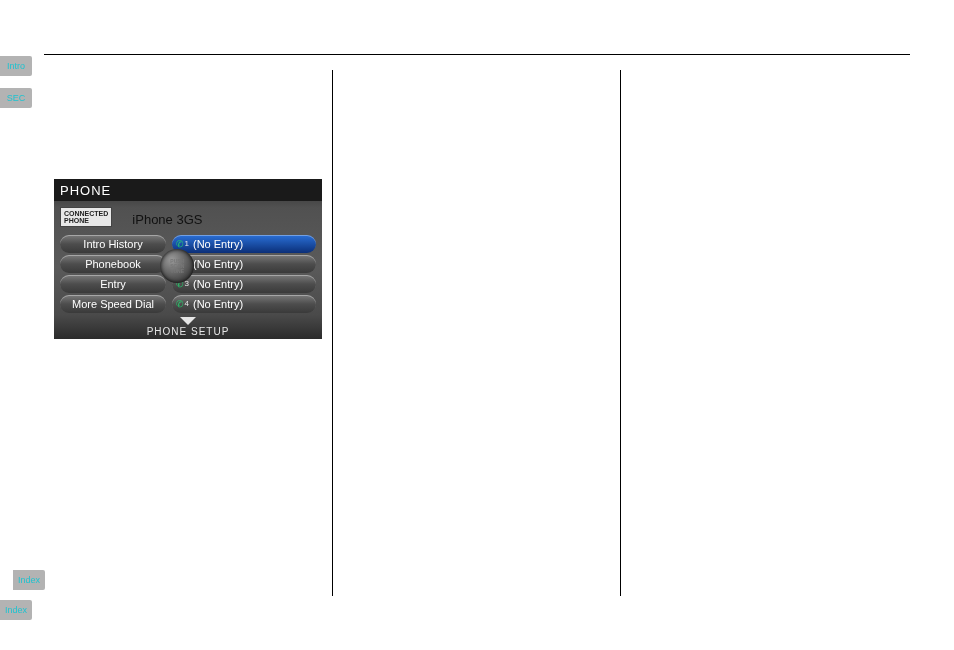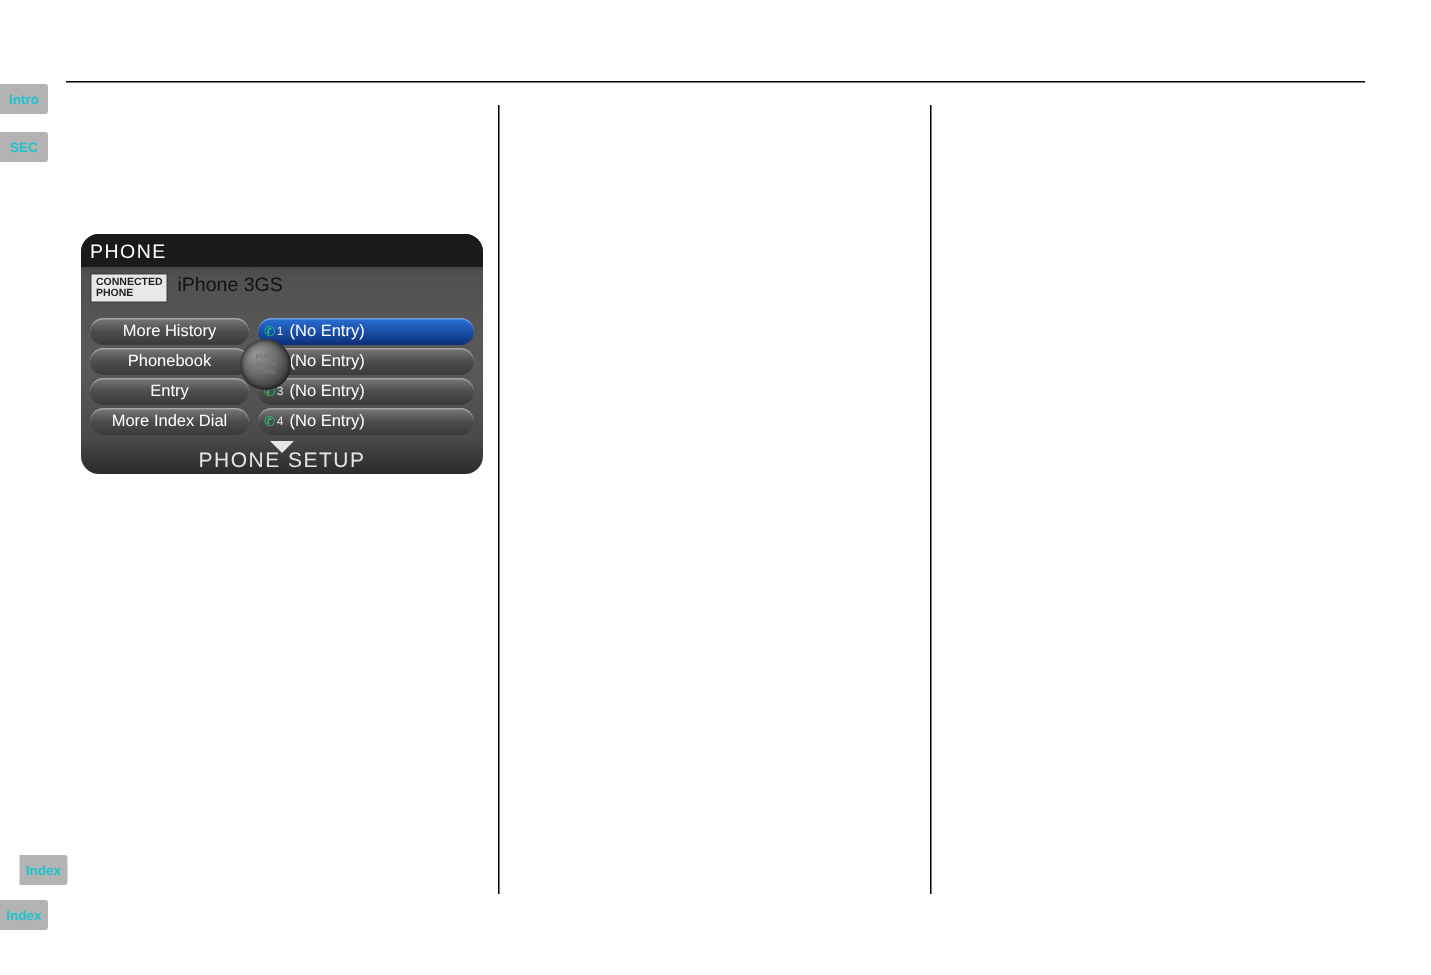--- a/index.html
+++ b/index.html
@@ -14,21 +14,21 @@
   }
 
   
   .side-tab {
     position: absolute;
     left: 0;
     width: 32px;
     height: 20px;
     background: #b3b3b3;
     font-size: 9px;
-    font-weight: bold;
+    font-weight: normal;
     color: #1ec3d0;
     display: flex;
     align-items: center;
     justify-content: center;
     border-top-right-radius: 2px;
     border-bottom-right-radius: 2px;
   }
   .side-tab.intro { top: 56px; }
   .side-tab.sec   { top: 88px; text-align: center; }
   .side-tab.index { top: 570px; margin-left: 13px; }
@@ -66,25 +66,25 @@
     flex: 0 0 auto;
     box-sizing: border-box;
     padding: 0 10px;
   }
   .col.c1 { width: 288px; }
   .col.c2 { width: 289px; border-left: 1px solid #000; border-right: 1px solid #000; }
   .col.c3 { width: 289px; }
 
   
   .phone-screen {
-    margin-top: 86px;
+    margin-top: 109px;
     width: 268px;
     height: 160px;
     background: linear-gradient(#2b2b2b, #515151 18%, #5a5a5a 55%, #4a4a4a 85%, #2b2b2b);
-    border-radius: 12px;
+    border-radius: 0px;
     position: relative;
     overflow: hidden;
     font-family: "Helvetica Neue", Arial, sans-serif;
   }
 
   .ps-topbar {
     position: absolute;
     top: 0;
     left: 0;
     right: 0;
@@ -98,22 +98,22 @@
     padding-left: 6px;
   }
 
   .ps-connected-row {
     position: absolute;
     top: 26px;
     left: 6px;
     right: 6px;
     height: 22px;
     display: flex;
-    align-items: flex-start;
-    gap: 6px;
+    align-items: flex-end;
+    gap: 20px;
     color: #111;
     font-size: 13px;
   }
   .ps-connected-chip {
     border: 1px solid #444;
     background: #e8e8e8;
     font-size: 7px;
     line-height: 7px;
     padding: 2px 3px;
     font-weight: bold;
@@ -201,21 +201,21 @@
     text-align: center;
   }
 
   .ps-bottom {
     position: absolute;
     bottom: 2px;
     left: 0;
     right: 0;
     text-align: center;
     color: #e6e6e6;
-    font-size: 14px;
+    font-size: 10px;
     letter-spacing: 1px;
   }
   .ps-arrow {
     position: absolute;
     bottom: 14px;
     left: 50%;
     transform: translateX(-50%);
     width: 0;
     height: 0;
     border-left: 8px solid transparent;
@@ -246,24 +246,24 @@
 PHONE</div>
           <div>iPhone 3GS</div>
         </div>
 
         <div class="ps-dial" style="white-space:pre-line;">PUSH
 SCAN
 TUNE</div>
 
         <div class="ps-menu">
           <div class="ps-left">
-            <div class="ps-btn">More History</div>
+            <div class="ps-btn">Intro History</div>
             <div class="ps-btn">Phonebook</div>
             <div class="ps-btn">Entry</div>
-            <div class="ps-btn">More Index Dial</div>
+            <div class="ps-btn">More Speed Dial</div>
           </div>
           <div class="ps-right">
             <div class="ps-entry sel">
               <span class="phone-icon">✆<span class="num">1</span></span>
               <span>(No Entry)</span>
             </div>
             <div class="ps-entry">
               <span class="phone-icon">✆<span class="num">2</span></span>
               <span>(No Entry)</span>
             </div>

